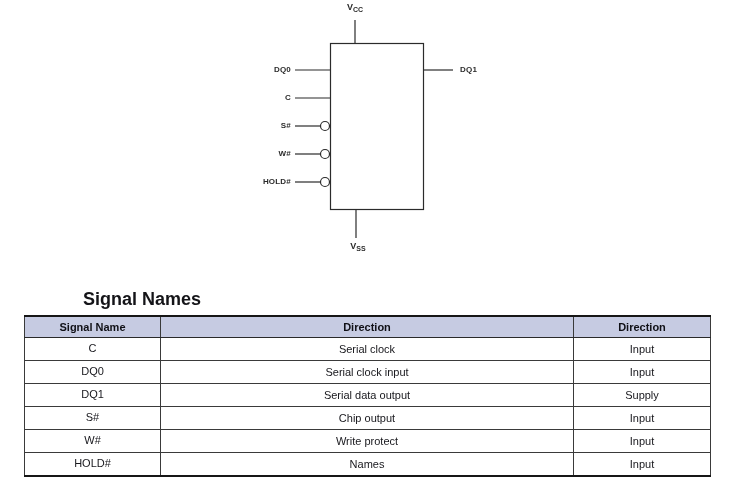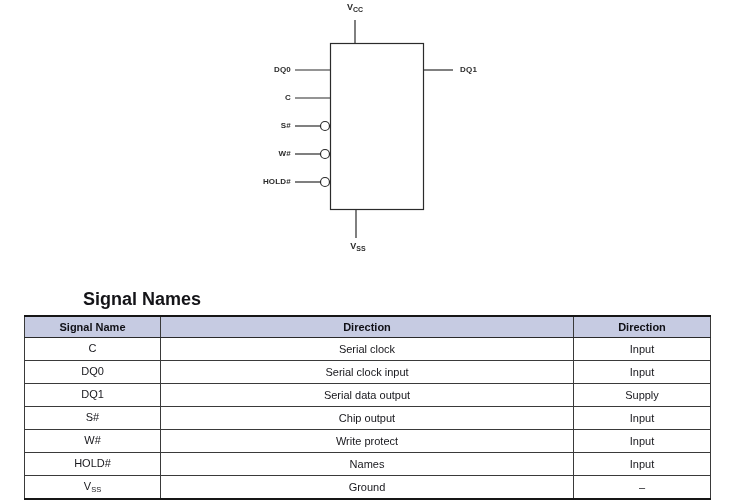--- a/index.html
+++ b/index.html
@@ -147,21 +147,16 @@
       <tr>
         <td><span>W#</span><span class="td-sub"></span></td>
         <td>Write protect</td>
         <td>Input</td>
       </tr>
       <tr>
         <td><span>HOLD#</span><span class="td-sub"></span></td>
         <td>Names</td>
         <td>Input</td>
       </tr>
-      <tr>
-        <td><span>V</span><span class="td-sub">SS</span></td>
-        <td>Ground</td>
-        <td>–</td>
-      </tr>
     </tbody>
   </table>
 
 </div>
 
 </body></html>

